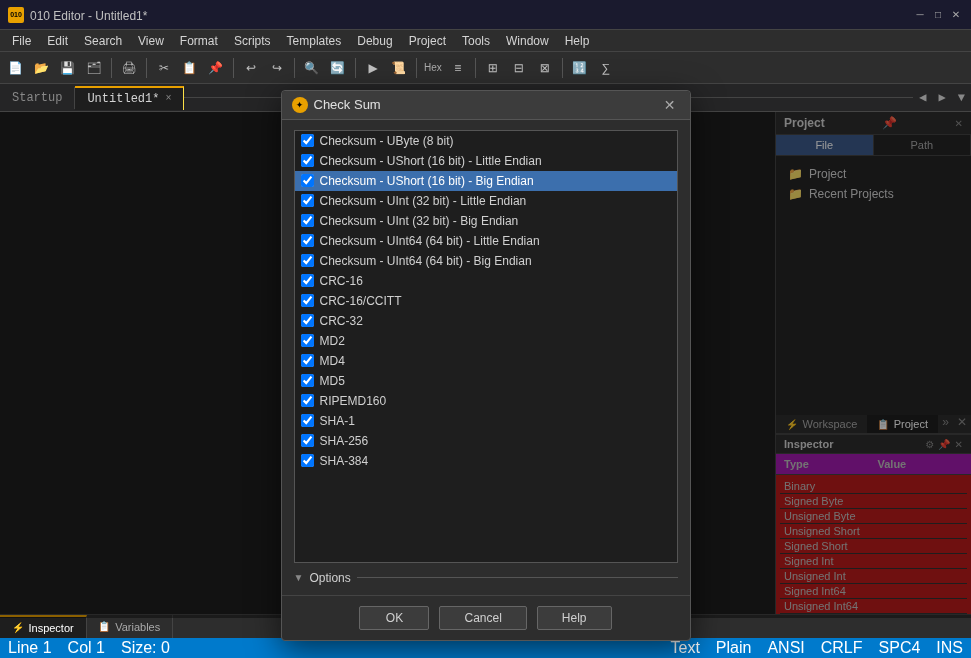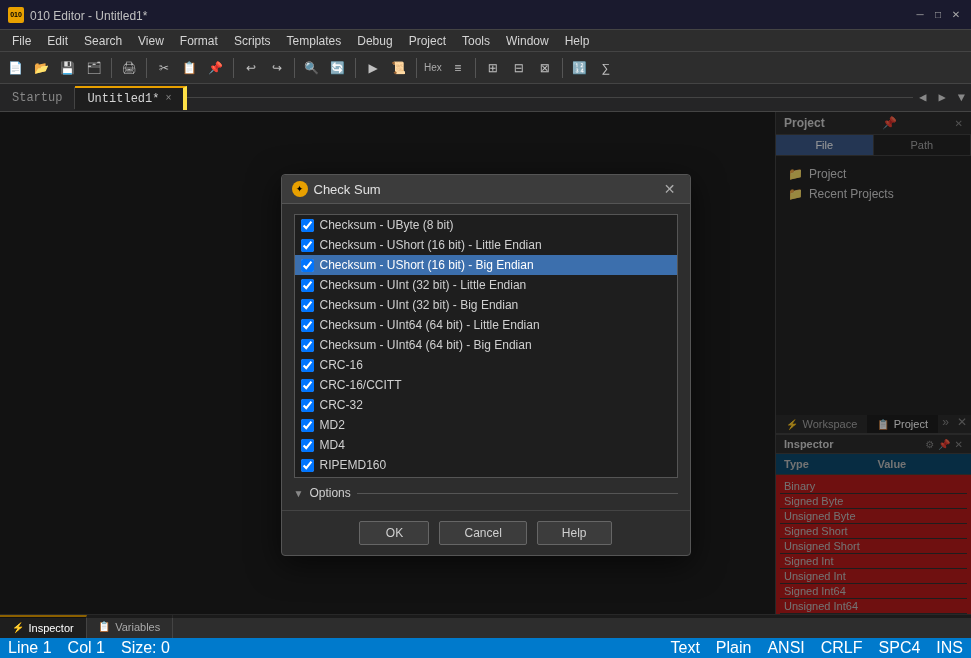--- a/index.html
+++ b/index.html
@@ -94,21 +94,21 @@
       font-size: 12px;
       color: #888;
       cursor: pointer;
       border-right: 1px solid #444;
     }
     .active-tab {
       padding: 4px 12px;
       font-size: 12px;
       color: #d4d4d4;
       background: #1e1e1e;
-      border-right: 4px solid #fde047;
+      border-right: 1px solid #fde047;
       border-top: 2px solid #e8a000;
       display: flex; align-items: center; gap: 6px;
     }
     .tab-close {
       font-size: 10px; color: #888; cursor: pointer;
     }
 
     
     .editor-area {
       flex: 1;
@@ -155,21 +155,21 @@
       background: #b91c1c;
       padding: 4px;
     }
     .insp-row {
       display: grid; grid-template-columns: 1fr 1fr;
       font-size: 11px;
     }
     .insp-header {
       display: grid; grid-template-columns: 1fr 1fr;
       font-size: 11px; font-weight: bold;
-      background: #0c4a6e; padding: 2px 4px;
+      background: #a21caf; padding: 2px 4px;
       border-bottom: 1px solid #444;
     }
     .insp-header-cell { padding: 2px 4px; color: #c0c0c0; }
     .insp-cell { padding: 1px 4px; color: #c0c0c0; border-bottom: 1px solid #333; }
 
     
     .workspace-tab-bar {
       display: flex; background: #2d2d2d; border-bottom: 1px solid #444;
     }
     .ws-tab {
@@ -261,21 +261,21 @@
 
     .algorithms-header {
       display: flex; align-items: center; gap: 6px; margin-bottom: 6px;
     }
     .algo-checkbox { cursor: pointer; }
     .algo-label { font-size: 12px; color: #d0d0d0; font-weight: 500; }
 
     .algo-list-container {
       border: 1px solid #555;
       background: #1e1e1e;
-      height: 264px;
+      height: 433px;
       overflow-y: scroll;
       position: relative;
     }
     .algo-list-container::-webkit-scrollbar { width: 12px; }
     .algo-list-container::-webkit-scrollbar-track { background: #2d2d2d; }
     .algo-list-container::-webkit-scrollbar-thumb { background: #555; border: 2px solid #2d2d2d; }
 
     .algo-item {
       display: flex; align-items: center; gap: 6px;
       padding: 3px 6px;
@@ -463,25 +463,25 @@
         </div>
         <div class="insp-row">
           <span class="insp-cell">Signed Byte</span>
           <span class="insp-cell"></span>
         </div>
         <div class="insp-row">
           <span class="insp-cell">Unsigned Byte</span>
           <span class="insp-cell"></span>
         </div>
         <div class="insp-row">
+          <span class="insp-cell">Unsigned Short</span>
+          <span class="insp-cell"></span>
+        </div>
+        <div class="insp-row">
           <span class="insp-cell">Signed Short</span>
-          <span class="insp-cell"></span>
-        </div>
-        <div class="insp-row">
-          <span class="insp-cell">Unsigned Short</span>
           <span class="insp-cell"></span>
         </div>
         <div class="insp-row">
           <span class="insp-cell">Signed Int</span>
           <span class="insp-cell"></span>
         </div>
         <div class="insp-row">
           <span class="insp-cell">Unsigned Int</span>
           <span class="insp-cell"></span>
         </div>
@@ -554,20 +554,24 @@
             <input type="checkbox" class="algo-cb" checked="" style="">
             <span>CRC-32</span>
           </div>
           <div class="algo-item">
             <input type="checkbox" class="algo-cb" checked="" style="">
             <span>MD2</span>
           </div>
           <div class="algo-item">
             <input type="checkbox" class="algo-cb" checked="" style="">
             <span>MD4</span>
+          </div>
+          <div class="algo-item">
+            <input type="checkbox" class="algo-cb" checked="" style="">
+            <span>MD5</span>
           </div>
           <div class="algo-item">
             <input type="checkbox" class="algo-cb" checked="" style="">
             <span>RIPEMD160</span>
           </div>
           <div class="algo-item">
             <input type="checkbox" class="algo-cb" checked="" style="">
             <span>SHA-1</span>
           </div>
           <div class="algo-item">

